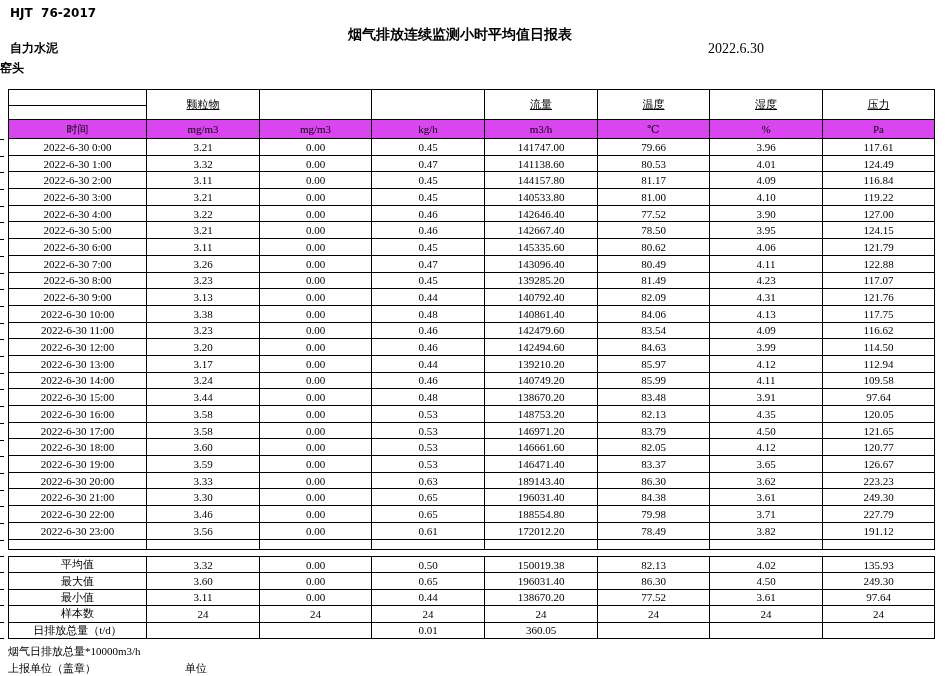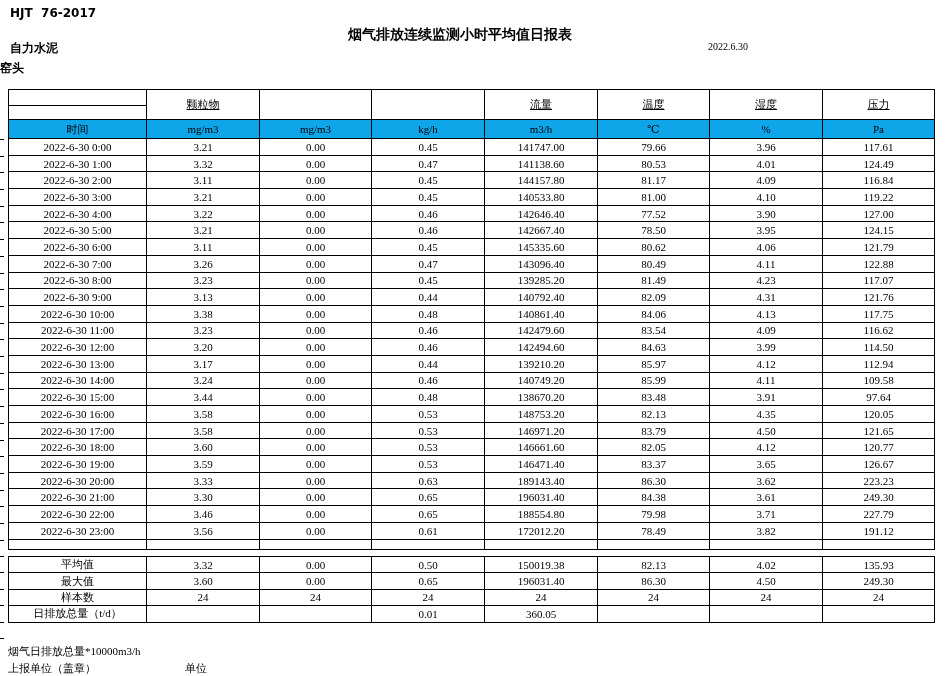--- a/index.html
+++ b/index.html
@@ -6,31 +6,31 @@
   .page{
     position:relative;width:948px;height:676px;background:#ffffff;
     font-family:"Liberation Serif","DejaVu Serif",serif;color:#000;overflow:hidden;
   }
   .abs{position:absolute;}
   .bold-sans{font-family:"DejaVu Sans","Liberation Sans",sans-serif;font-weight:bold;}
   .doc-code{left:10px;top:6px;font-size:12px;white-space:pre;}
   .company{left:10px;top:40px;font-size:12px;font-family:Liberation Mono, monospace;}
   .station{left:0;top:60px;font-size:12px;}
   .title{left:300px;top:26px;width:320px;text-align:center;font-size:14px;}
-  .date{left:708px;top:41px;font-size:10px;}
+  .date{left:708px;top:41px;font-size:14px;}
   table{border-collapse:collapse;table-layout:fixed;position:absolute;left:8px;}
   td{
     border:1px solid #000;text-align:center;vertical-align:middle;
     font-size:11px;padding:0;overflow:hidden;white-space:nowrap;
   }
   .main-table{top:89px;width:926px;}
   .gh-row-1 td{height:15px;border-bottom:none;text-decoration:underline;}
   .gh-row-1 td.col-header{border-bottom:1px solid #000;height:29px;}
   .gh-row-2 td{height:13px;}
-  .unit-row td{background:#0ea5e9;height:18px;}
+  .unit-row td{background:#d946ef;height:18px;}
   .main-table tbody td{height:15.7px;}
   .empty-row td{height:9px;}
   .summary-table{top:556px;width:926px;}
   .summary-table td{height:15.4px;}
   .footer-note{left:8px;top:644px;font-size:11px;}
   .footer-report-unit{left:8px;top:661px;font-size:11px;}
   .footer-unit{left:185px;top:661px;font-size:11px;}
   .tick-strip{left:0;top:139px;width:4px;height:411px;
     background:repeating-linear-gradient(to bottom,#000 0 1px,transparent 1px 16.7px);}
   .tick-strip-2{left:0;top:556px;width:4px;height:83px;
@@ -368,20 +368,30 @@
     <td>最大值</td>
     <td>3.60</td>
     <td>0.00</td>
     <td>0.65</td>
     <td>196031.40</td>
     <td>86.30</td>
     <td>4.50</td>
     <td>249.30</td>
   </tr>
         <tr>
+    <td>最小值</td>
+    <td>3.11</td>
+    <td>0.00</td>
+    <td>0.44</td>
+    <td>138670.20</td>
+    <td>77.52</td>
+    <td>3.61</td>
+    <td>97.64</td>
+  </tr>
+        <tr>
     <td>样本数</td>
     <td>24</td>
     <td>24</td>
     <td>24</td>
     <td>24</td>
     <td>24</td>
     <td>24</td>
     <td>24</td>
   </tr>
         <tr>

